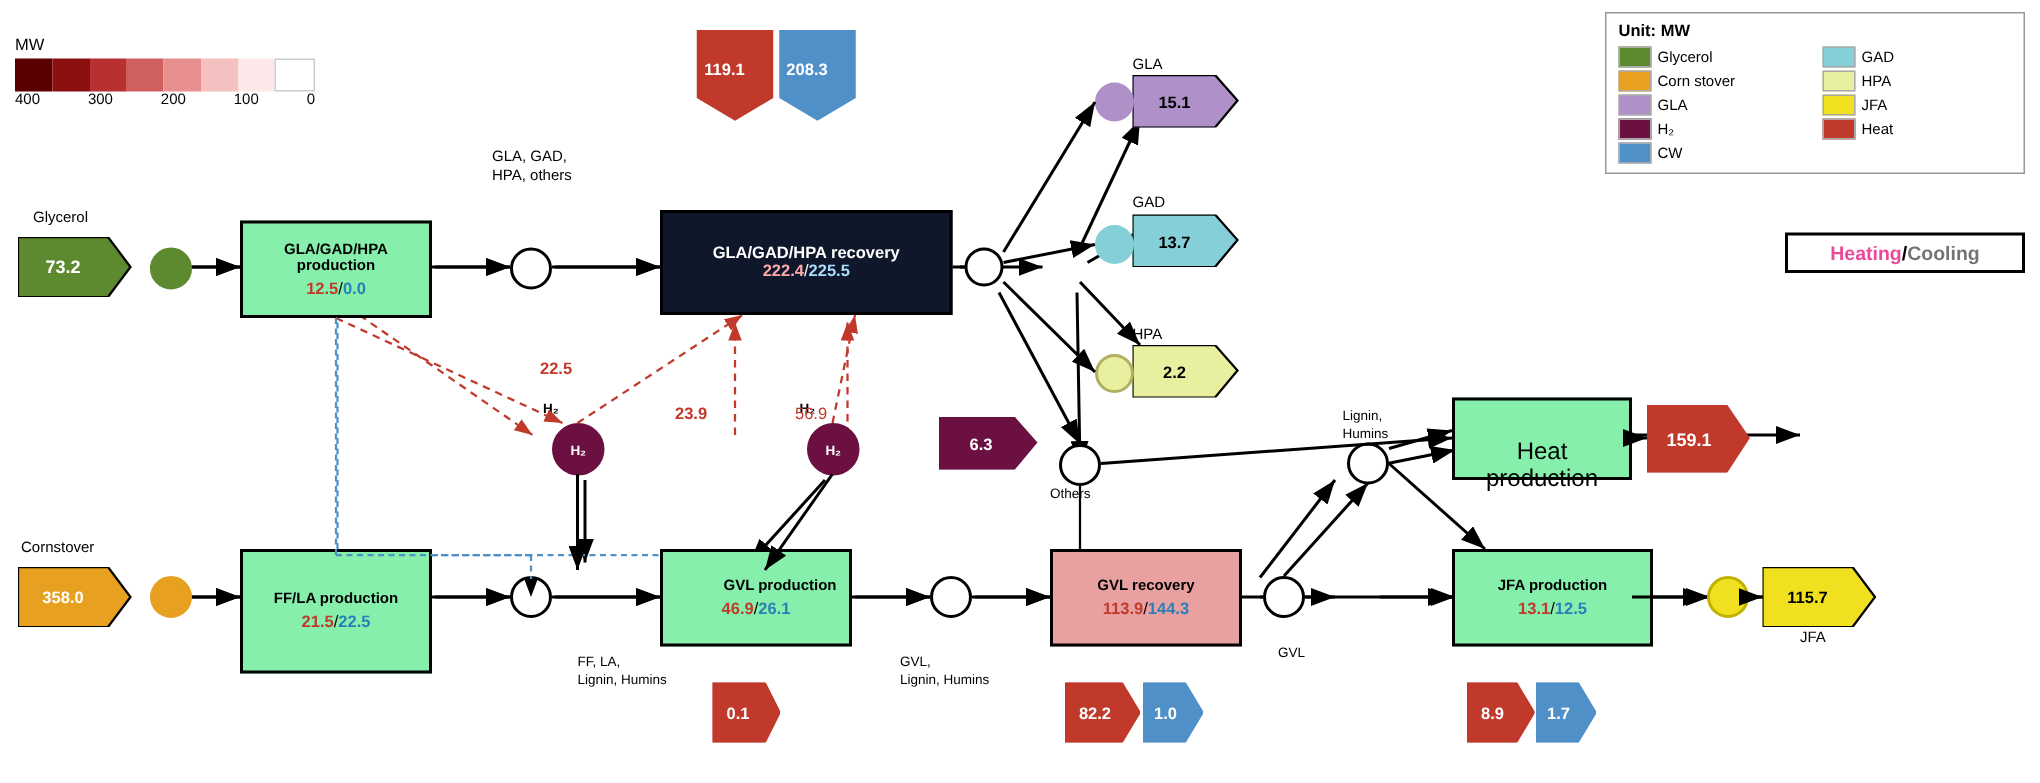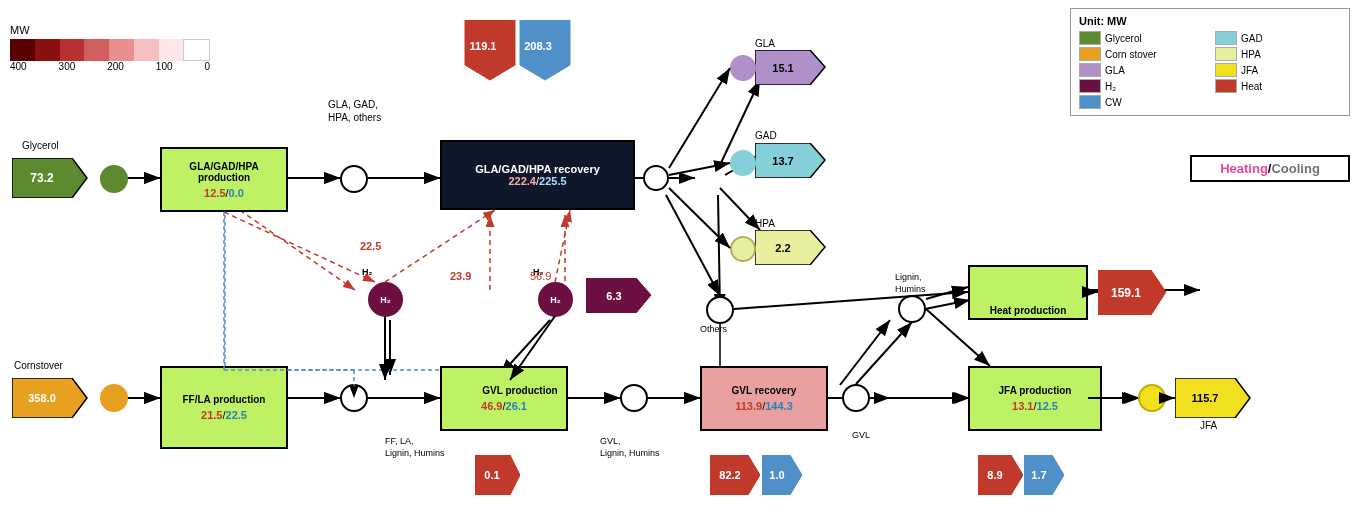--- a/index.html
+++ b/index.html
@@ -98,21 +98,21 @@
     }
 
     
     .node {
       position: absolute;
     }
 
     
     .rect-box {
       border: 2px solid black;
-      background: #bef264;
+      background: #86efac;
       display: flex;
       flex-direction: column;
       align-items: center;
       justify-content: center;
       padding: 4px;
       text-align: center;
     }
     .rect-box.light-red {
       background: #e8a0a0;
     }
@@ -342,21 +342,21 @@
 
   <div class="node circle-node" style="width:26px;height:26px;top:165px;left:643px;background:white;"></div>
 
   <div class="node circle-node" style="width:35px;height:35px;top:282px;left:368px;background:#6b1040;border-color:#6b1040;color:white;font-size:9px;">H₂</div>
 
   <div class="node" style="top:267px;left:362px;font-size:9px;font-weight:bold;">H₂</div>
 
   <div class="node circle-node" style="width:35px;height:35px;top:282px;left:538px;background:#6b1040;border-color:#6b1040;color:white;font-size:9px;">H₂</div>
   <div class="node" style="top:267px;left:533px;font-size:9px;font-weight:bold;">H₂</div>
 
-  <div class="node" style="top:278px;left:566px;padding-left:20px;">
+  <div class="node" style="top:278px;left:606px;padding-left:20px;">
     <svg width="70" height="35">
       <polygon points="0,0 50,0 65,17 50,35 0,35" fill="#6b1040" stroke="#6b1040" stroke-width="1"></polygon>
       <text x="28" y="22" text-anchor="middle" font-size="11" font-weight="bold" fill="white">6.3</text>
     </svg>
   </div>
 
   <div class="node val-red" style="top:270px;left:450px;font-size:11px;font-weight:bold;">23.9</div>
   <div class="node val-red" style="top:270px;left:530px;font-size:11px;font-weight:normal;">56.9</div>
   <div class="node val-red" style="top:240px;left:360px;font-size:11px;font-weight:bold;">22.5</div>
 
@@ -423,21 +423,21 @@
   <div class="node" style="top:324px;left:700px;font-size:9px;">Others</div>
 
   <div class="node circle-node" style="width:28px;height:28px;top:384px;left:842px;background:white;"></div>
 
   <div class="node circle-node" style="width:28px;height:28px;top:295px;left:898px;background:white;"></div>
   <div class="node" style="top:272px;left:895px;font-size:9px;line-height:1.3;">Lignin,<br>Humins</div>
 
   <div class="node" style="top:430px;left:852px;font-size:9px;">GVL</div>
 
   <div class="node rect-box" style="width:120px;height:55px;top:265px;left:968px;">
-    <div style="font-size:10px;font-weight:bold;margin-top:36px;">Heat production</div>
+    <div style="font-size:16px;font-weight:normal;margin-top:36px;">Heat production</div>
   </div>
 
   <div class="node" style="top:270px;left:1098px;">
     <svg width="70" height="45">
       <polygon points="0,0 53,0 68,22 53,45 0,45" fill="#c0392b" stroke="#c0392b" stroke-width="1"></polygon>
       <text x="28" y="27" text-anchor="middle" font-size="12" font-weight="bold" fill="white">159.1</text>
     </svg>
   </div>
 
   <div class="node rect-box" style="width:134px;height:65px;top:366px;left:968px;">

